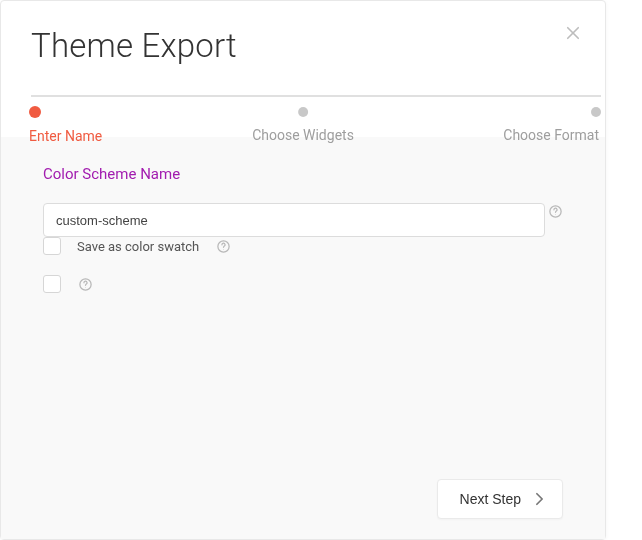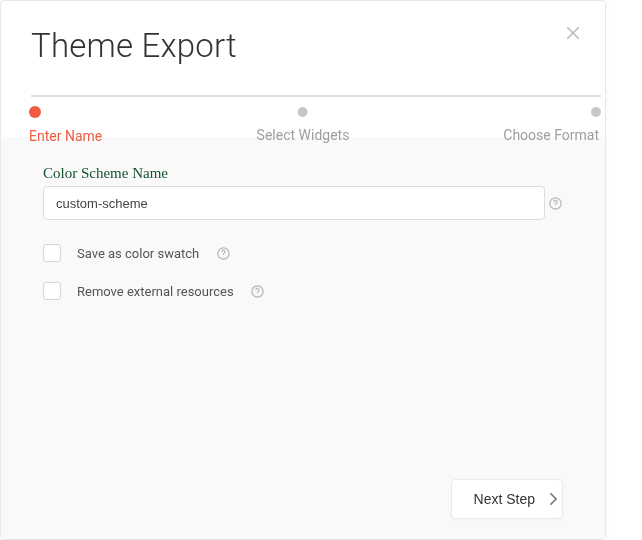--- a/index.html
+++ b/index.html
@@ -89,29 +89,26 @@
 
   .body-area {
     background: #f9f9f9;
     flex: 1;
     padding: 28px 42px 20px 42px;
     display: flex;
     flex-direction: column;
   }
   .field-label {
     font-size: 15px;
-    color: #14532d;
-    margin-bottom: 4px;
-    font-family: Liberation Serif, serif;
+    color: #a21caf;
+    margin-bottom: 20px;
   }
   .input-row {
     display: flex;
-    align-items: center;
     gap: 2px;
-    margin-bottom: 24px;
   }
   .text-input {
     flex: 1;
     height: 34px;
     border: 1px solid #dcdcdc;
     border-radius: 4px;
     background: #fff;
     padding: 0 12px;
     font-size: 13px;
     color: #444;
@@ -149,21 +146,21 @@
     margin-top: auto;
     display: flex;
     justify-content: flex-end;
     padding-top: 20px;
   }
   .next-btn {
     background: #fff;
     border: 1px solid #eaeaea;
     border-radius: 4px;
     height: 40px;
-    padding: 0 4px 0 22px;
+    padding: 0 18px 0 22px;
     display: flex;
     align-items: center;
     gap: 14px;
     font-size: 14px;
     color: #333;
     cursor: pointer;
     box-shadow: 0 1px 2px rgba(0,0,0,0.03);
   }
   .next-btn .chev { color: #777; display:flex; align-items:center; }
   .next-btn .chev svg { width: 9px; height: 14px; }
@@ -185,21 +182,21 @@
   <div class="stepper">
     <div class="stepper-line"></div>
 
     <div class="step step-1 active">
       <div class="step-dot"></div>
       <div class="step-label">Enter Name</div>
     </div>
 
     <div class="step step-2">
       <div class="step-dot"></div>
-      <div class="step-label">Select Widgets</div>
+      <div class="step-label">Choose Widgets</div>
     </div>
 
     <div class="step step-3">
       <div class="step-dot"></div>
       <div class="step-label">Choose Format</div>
     </div>
   </div>
 
   <div class="body-area">
 
@@ -223,21 +220,20 @@
         <svg viewBox="0 0 24 24" fill="none" stroke="currentColor" stroke-width="2">
           <circle cx="12" cy="12" r="9"></circle>
           <path d="M9.5 9.2a2.5 2.5 0 1 1 3.5 2.3c-.9.5-1 .9-1 1.7" stroke-linecap="round"></path>
           <circle cx="12" cy="16.6" r="0.6" fill="currentColor" stroke="none"></circle>
         </svg>
       </span>
     </div>
 
     <div class="checkbox-row">
       <div class="checkbox"></div>
-      <span class="checkbox-label">Remove external resources</span>
       <span class="help-icon">
         <svg viewBox="0 0 24 24" fill="none" stroke="currentColor" stroke-width="2">
           <circle cx="12" cy="12" r="9"></circle>
           <path d="M9.5 9.2a2.5 2.5 0 1 1 3.5 2.3c-.9.5-1 .9-1 1.7" stroke-linecap="round"></path>
           <circle cx="12" cy="16.6" r="0.6" fill="currentColor" stroke="none"></circle>
         </svg>
       </span>
     </div>
 
     <div class="footer">

